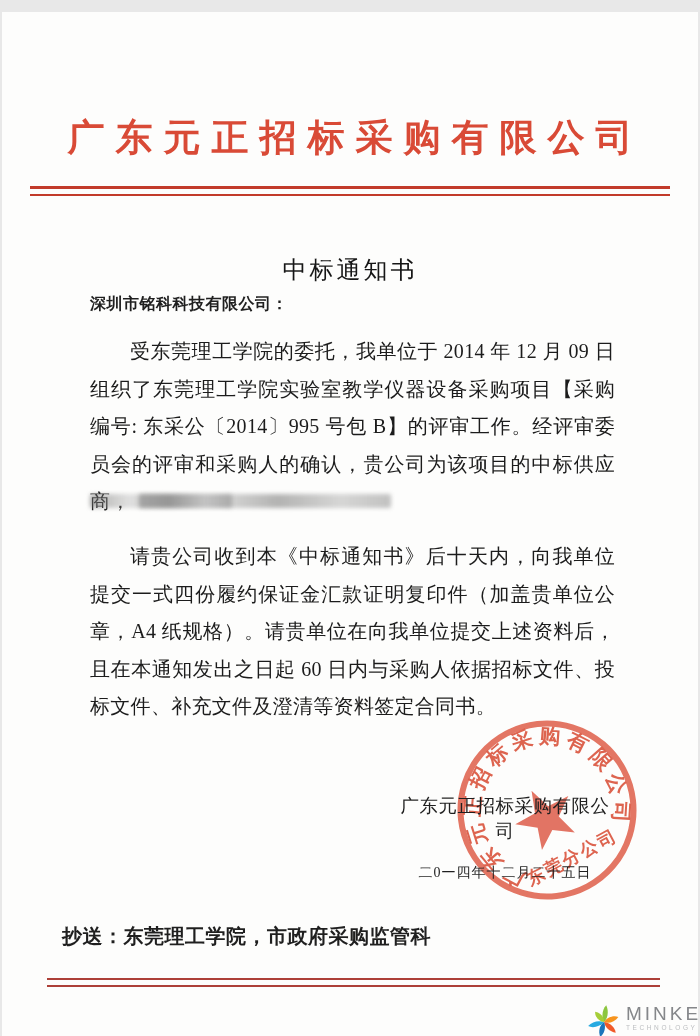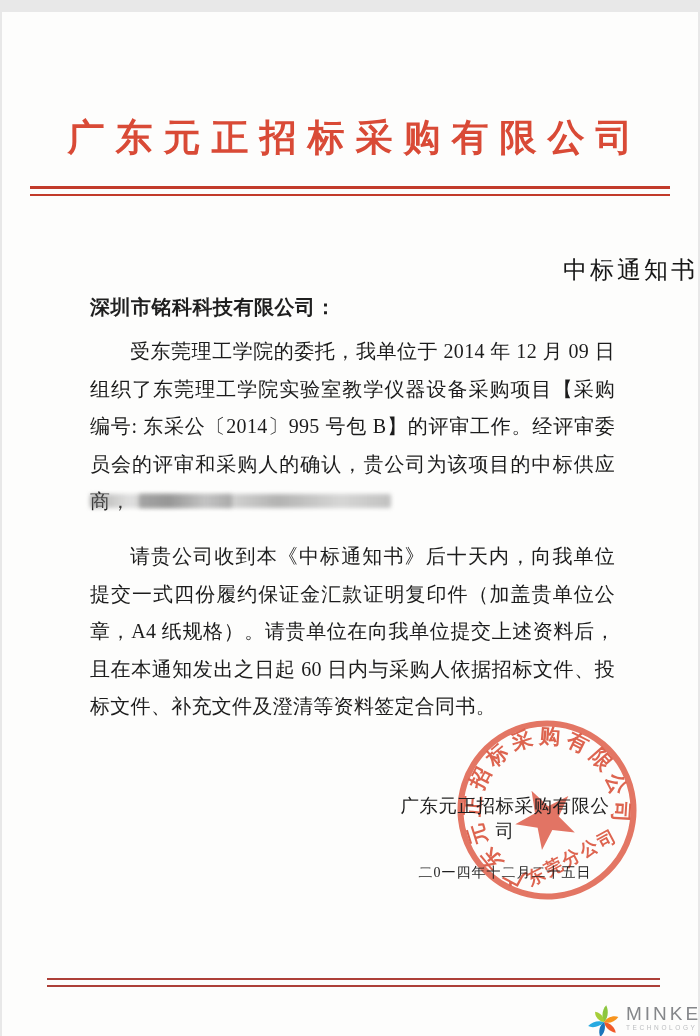--- a/index.html
+++ b/index.html
@@ -21,25 +21,25 @@
     border-top:3px solid #c23b2a; border-bottom:2px solid #c23b2a;
   }
 
   
   .doc-number {
     position:absolute; top:207px; right:80px;
     font-size:20px; font-weight:bold; letter-spacing:1px;
   }
   .doc-title {
     position:absolute; top:242px; left:0; width:100%;
-    text-align:right; font-size:24px; letter-spacing:3px; color:#161616;
+    text-align:center; font-size:24px; letter-spacing:3px; color:#161616;
   }
   .addressee {
     position:absolute; top:282px; left:88px;
-    font-size:20px; font-weight:bold; letter-spacing:0.5px;
+    font-size:16px; font-weight:bold; letter-spacing:0.5px;
     font-family:"Liberation Sans","DejaVu Sans",sans-serif;
   }
 
   
   .para {
     position:absolute; left:88px; width:525px;
     font-size:20px; line-height:37.5px; text-align:justify;
     text-indent:2em; color:#1c1c1c; letter-spacing:0.3px; margin:0;
   }
   .para1 { top:321px; }
@@ -115,20 +115,21 @@
     </text>
     <path d="M95,74 L103,97 L127.3,97.5 L107.9,112.2 L115,135.5 L95,121.6 L75,135.5 L82.1,112.2 L62.7,97.5 L87,97 Z" fill="#dc5540" opacity="0.92"></path>
     <text x="100" y="164" text-anchor="middle" font-size="19" fill="#d94f38" letter-spacing="2.5" font-weight="bold" font-family="'Liberation Serif','DejaVu Serif',serif">东莞分公司</text>
   </svg>
 
   <div class="signature">
     <div class="sig-company">广东元正招标采购有限公司</div>
     <div class="sig-date">二0一四年十二月二十五日</div>
   </div>
 
+  <div class="cc-line">抄送：东莞理工学院，市政府采购监管科</div>
   <div class="rule-bottom"></div>
 
   <div class="brand">
     <svg class="brand-icon" viewBox="0 0 34 36">
       <g transform="translate(17,19)">
         <g transform="rotate(0)">
             <path d="M0,0 C-2.5,-5 -1.5,-11.5 2,-15 C4.5,-9.5 3.5,-3.5 0,0" fill="#8cc63f"></path>
           </g>
         <g transform="rotate(62)">
             <path d="M0,0 C-2.5,-4.5 -1.5,-10.5 2,-13.5 C4.5,-8.5 3.5,-3 0,0" fill="#f7941e"></path>

